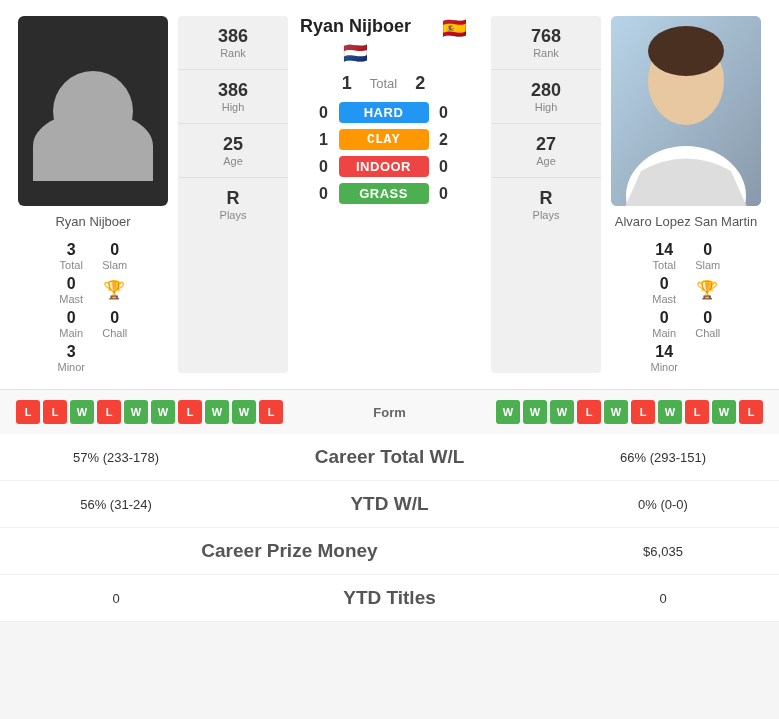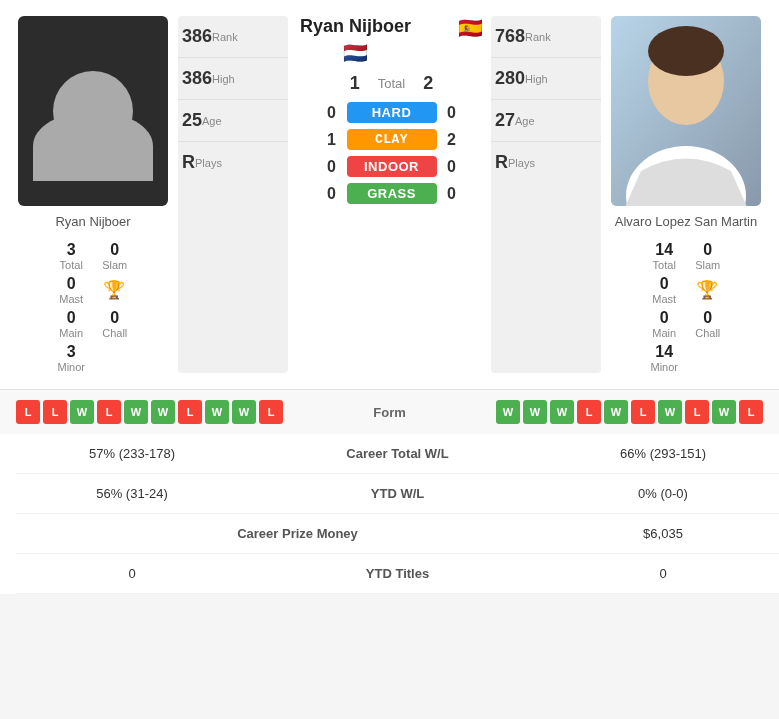--- a/index.html
+++ b/index.html
@@ -192,25 +192,26 @@
       background: #f0f0f0;
       border-radius: 4px;
       flex-shrink: 0;
     }
 
     .stats-panel-left {
       margin-right: 4px;
     }
 
     .stats-panel-right {
-      margin-left: 0;
+      margin-left: 16px;
     }
 
     .stat-panel-item {
       display: flex;
+      flex-direction: column;
       align-items: center;
       padding: 10px 4px;
       border-bottom: 1px solid #e0e0e0;
     }
 
     .stat-panel-item:last-child {
       border-bottom: none;
     }
 
     .stat-panel-value {
@@ -275,33 +276,32 @@
     .form-label {
       font-size: 13px;
       color: #666;
       font-weight: bold;
       text-align: center;
     }
 
     
     .stats-rows {
       background: #fff;
-      padding-left: 16px;
     }
 
     .stats-row {
       display: flex;
       align-items: center;
       justify-content: space-between;
       padding: 12px 16px;
       border-bottom: 1px solid #f0f0f0;
     }
 
     .stats-row-label {
-      font-size: 13px;
+      font-size: 19px;
       color: #555;
       font-weight: bold;
       text-align: center;
       flex: 1;
     }
 
     .stats-row-left, .stats-row-right {
       font-size: 13px;
       color: #333;
       width: 200px;

